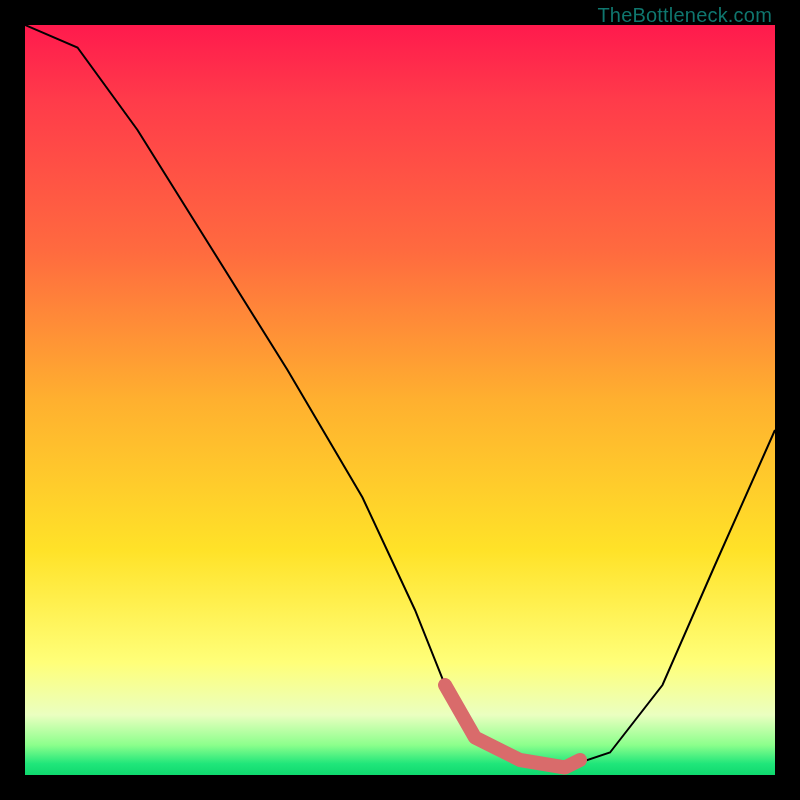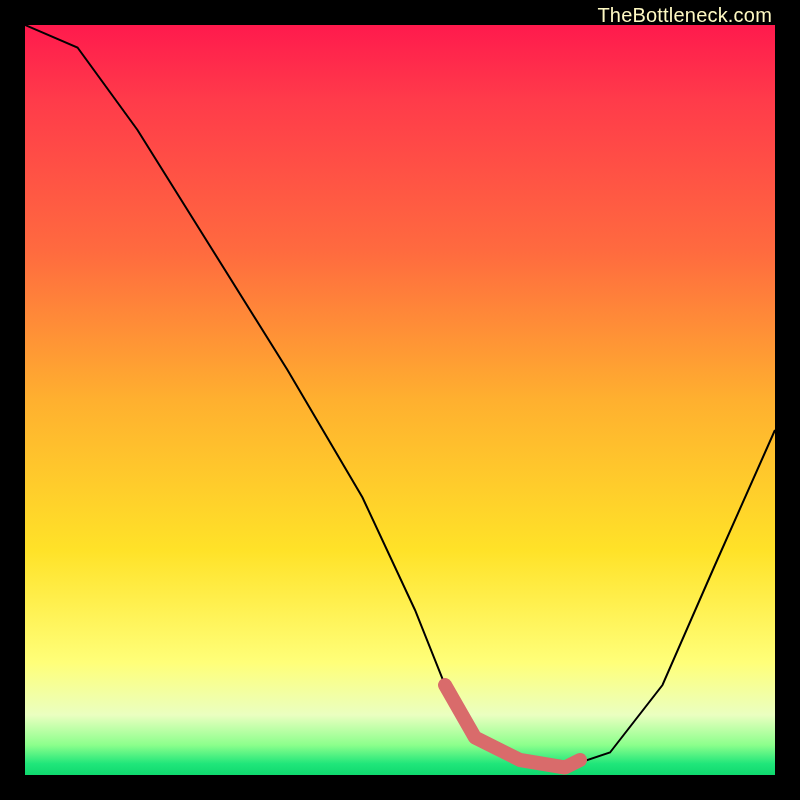--- a/index.html
+++ b/index.html
@@ -34,21 +34,21 @@
       #eaffc0 92%,
       #8cff8c 96%,
       #20e67a 98.5%,
       #0fd86e 100%
     );
   }
   .attribution {
     position: absolute;
     top: 4px;
     right: 28px;
-    color: #fef9c3;
+    color: #0f766e;
     font-size: 20px;
     font-weight: 500;
     letter-spacing: 0.2px;
     user-select: none;
   }
   svg.curve {
     position: absolute;
     left: 0;
     top: 0;
     width: 750px;

